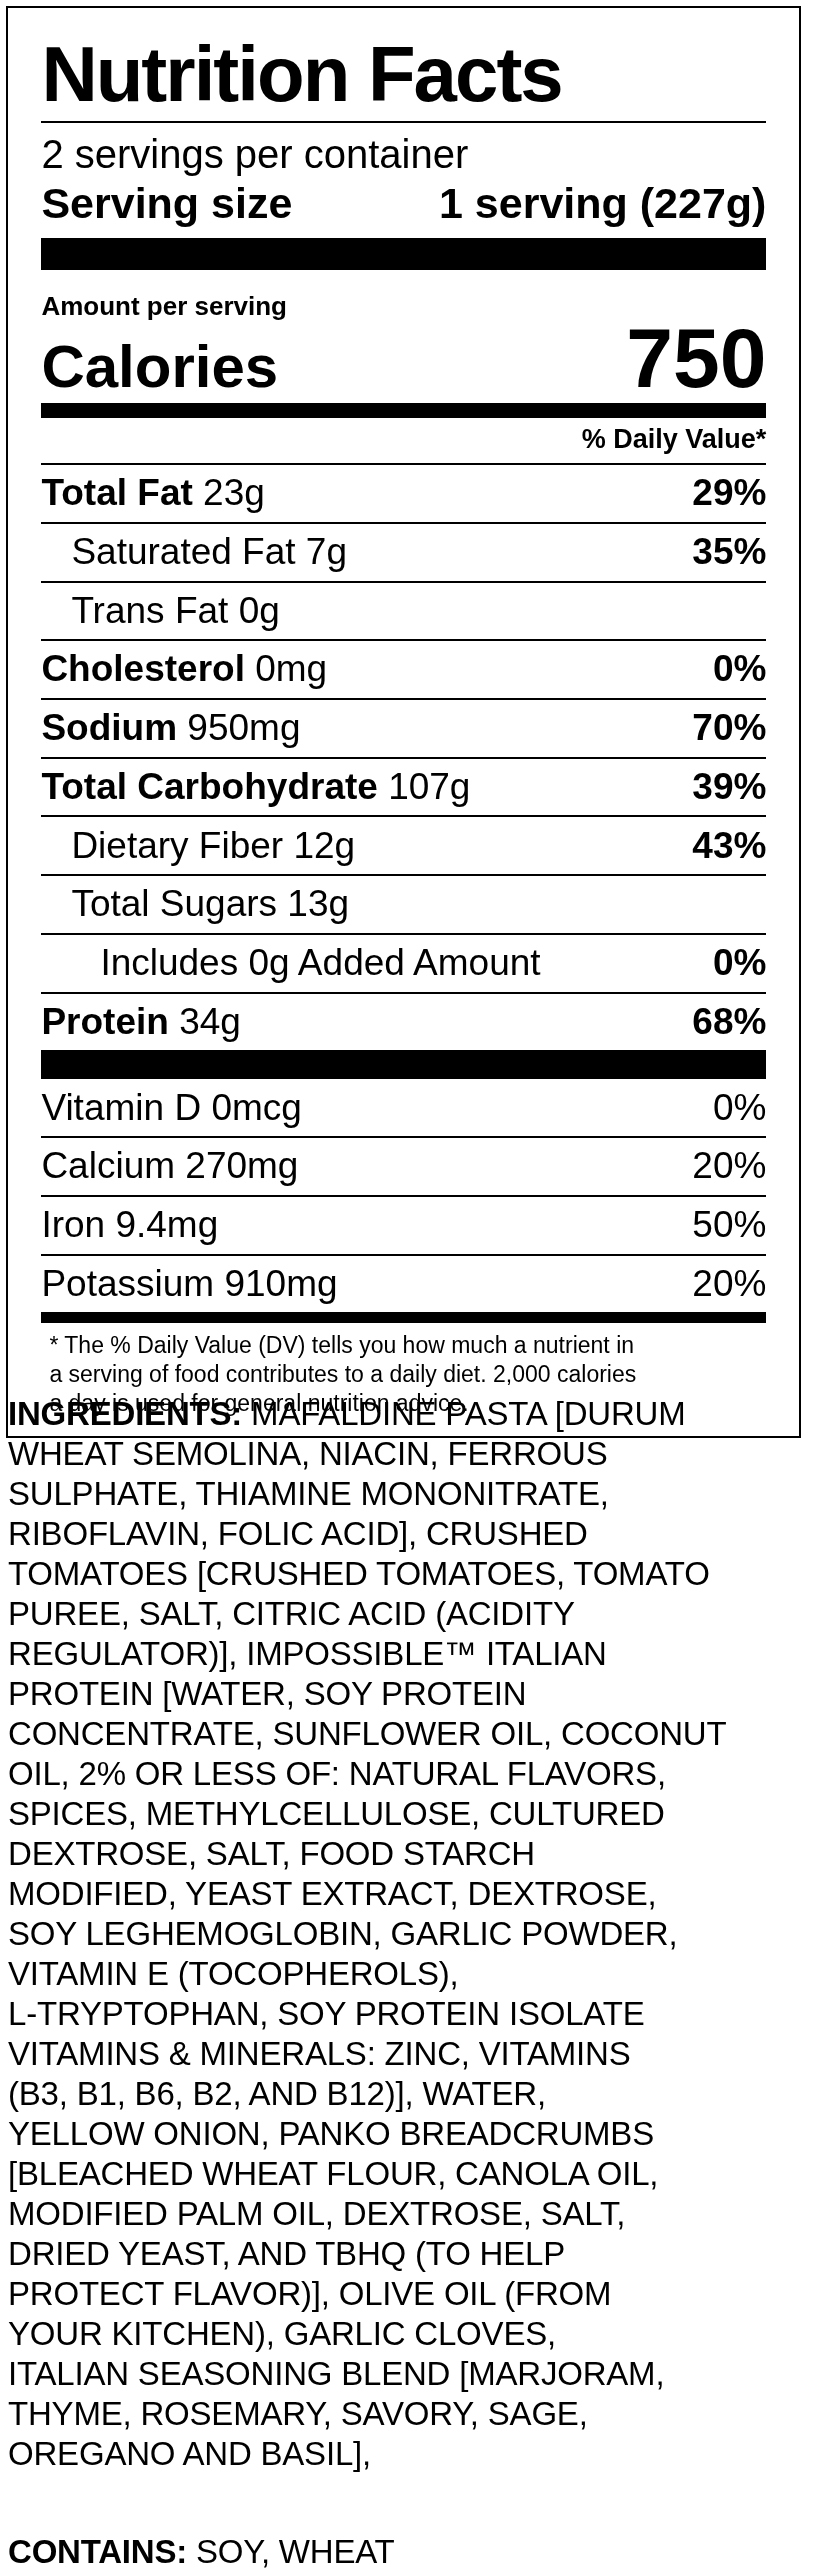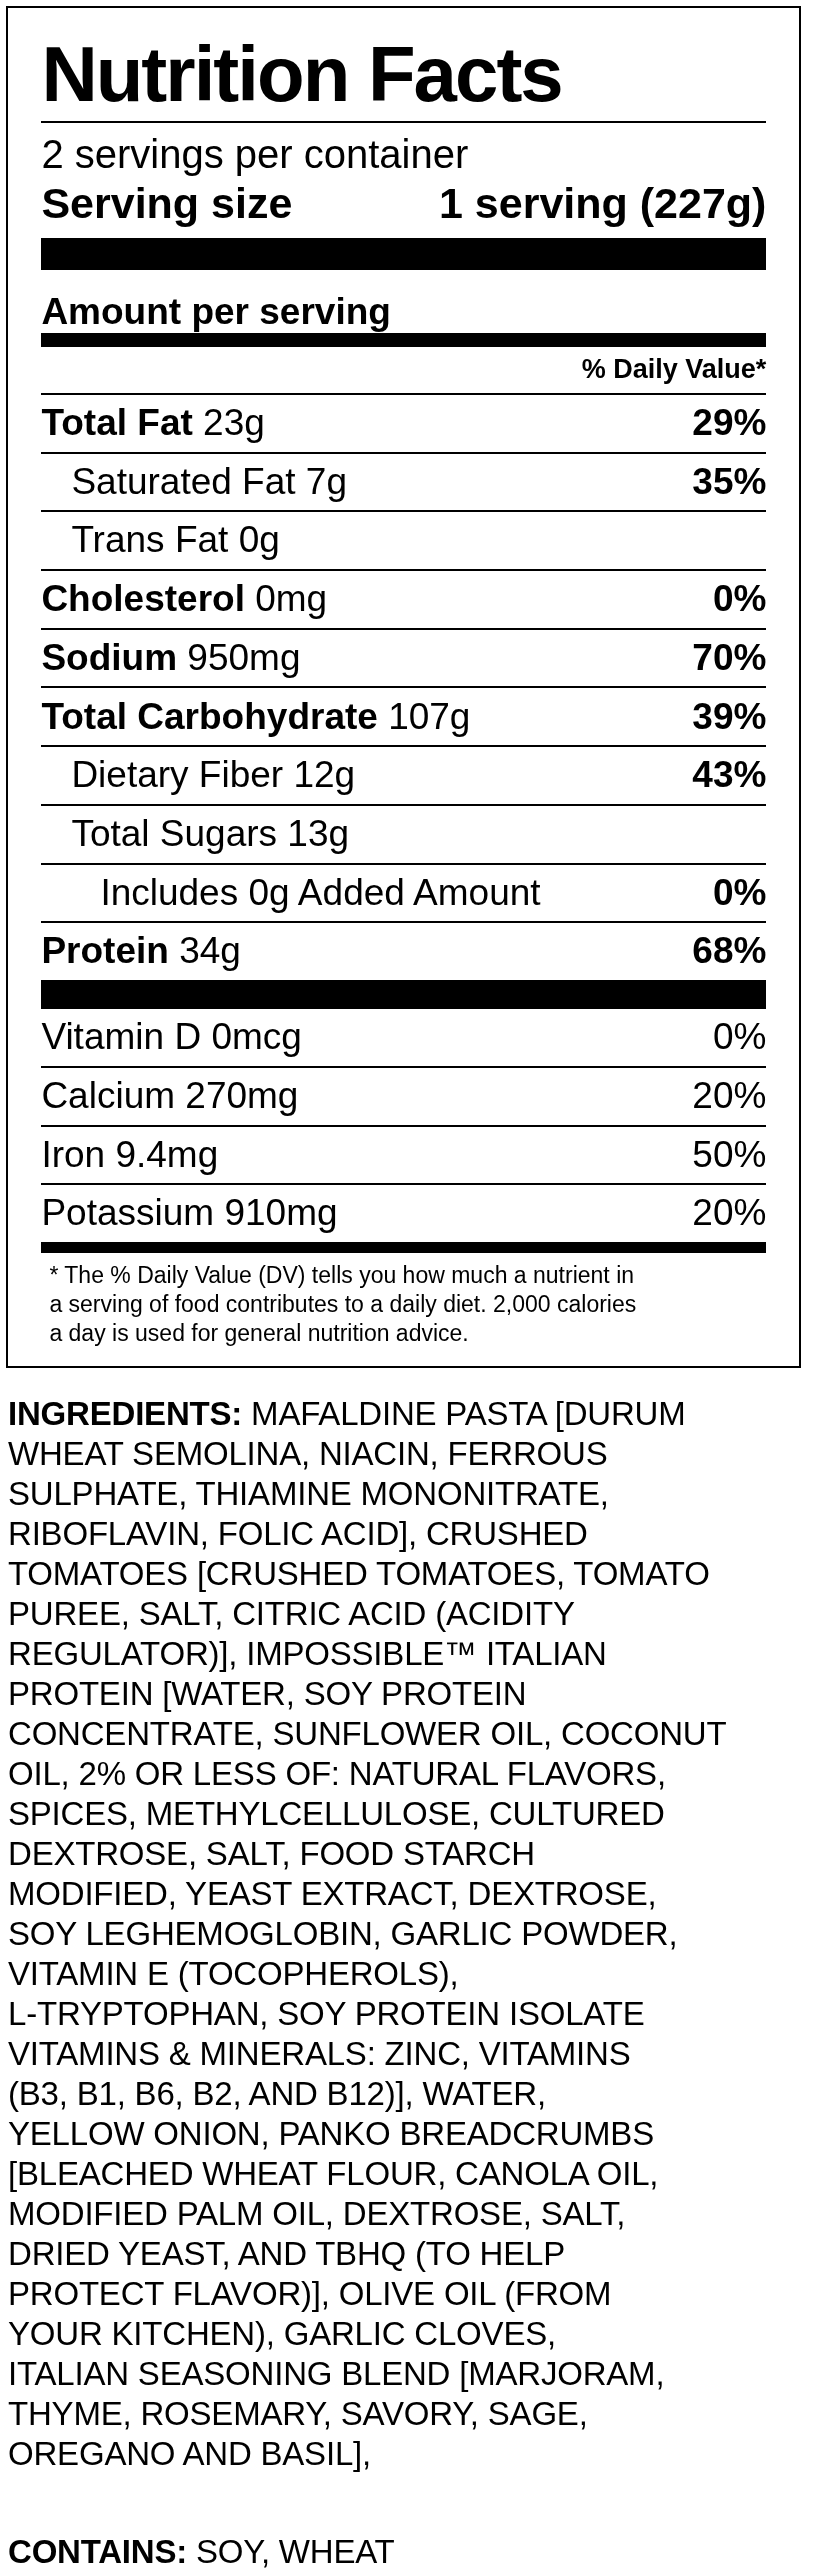--- a/index.html
+++ b/index.html
@@ -41,21 +41,21 @@
     font-size: 43px; font-weight: bold; line-height: 1.15; margin-top: 1.6px;
     padding-bottom: 8px;
   }
 
   .nf-bar { background: #000; width: 100%; }
   .bar-xl { height: 32px; margin-top: 1.6px; }
   .bar-lg { height: 29px; }
   .bar-md { height: 14.3px; }
   .bar-sm { height: 11px; }
 
-  .nf-amount-per { font-size: 37px; font-weight: bold; line-height: 1.1; margin-top: 22px; }
+  .nf-amount-per { font-size: 26px; font-weight: bold; line-height: 1.1; margin-top: 22px; }
 
   .nf-calories-row {
     display: flex; justify-content: space-between; align-items: baseline;
     margin-top: 0; height: 76px; margin-bottom: 6.4px;
   }
   .nf-calories-word { font-size: 60px; font-weight: bold; line-height: 1.1; }
   .nf-calories-value { font-size: 84px; font-weight: bold; line-height: 0.9; }
 
   .nf-dv-header {
     text-align: right; font-size: 27px; font-weight: bold; line-height: 1.15;
@@ -118,20 +118,24 @@
 
     <div class="nf-serving-size">
       <span>Serving size</span>
       <span>1 serving (227g)</span>
     </div>
 
     <div class="nf-bar bar-xl"></div>
 
     <div class="nf-amount-per">Amount per serving</div>
 
+    <div class="nf-calories-row">
+      <span class="nf-calories-word">Calories</span>
+      <span class="nf-calories-value">750</span>
+    </div>
 
     <div class="nf-bar bar-md"></div>
 
     <div class="nf-dv-header">% Daily Value*</div>
 
     <div class="nf-row">
       <span class="name"><span class="b">Total Fat</span><span> 23g</span></span>
       <span class="pct">29%</span>
     </div>
 

